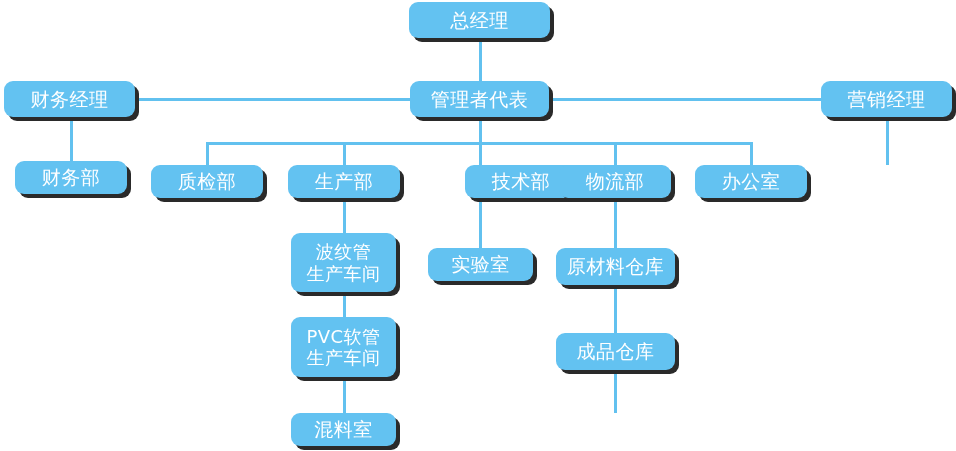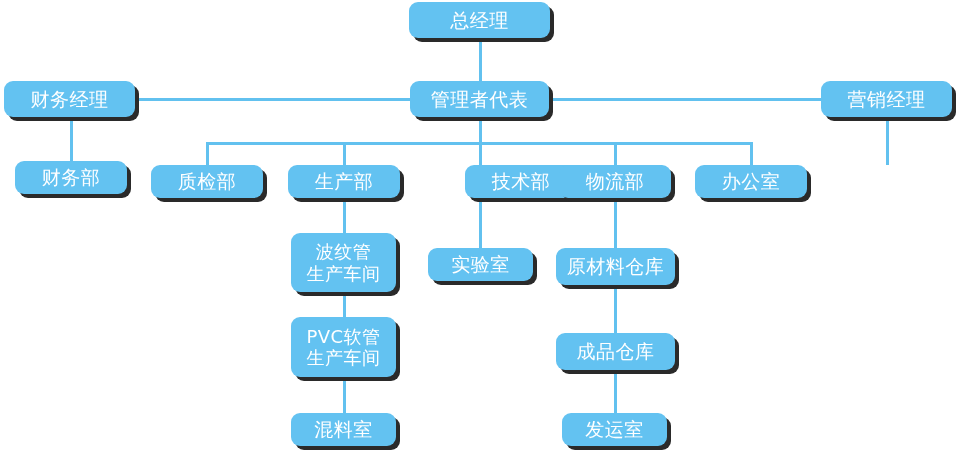--- a/index.html
+++ b/index.html
@@ -132,17 +132,14 @@
   </div>
 
   <div class="node" style="left:556px;top:248px;width:119px;height:37px;text-align:center;">
     <span class="lbl">原材料仓库</span>
   </div>
 
   <div class="node" style="left:556px;top:333px;width:119px;height:37px;">
     <span class="lbl">成品仓库</span>
   </div>
 
-  <div class="node" style="left:562px;top:413px;width:105px;height:33px;">
-    <span class="lbl">发运室</span>
-  </div>
 
 </div>
 
 </body></html>

